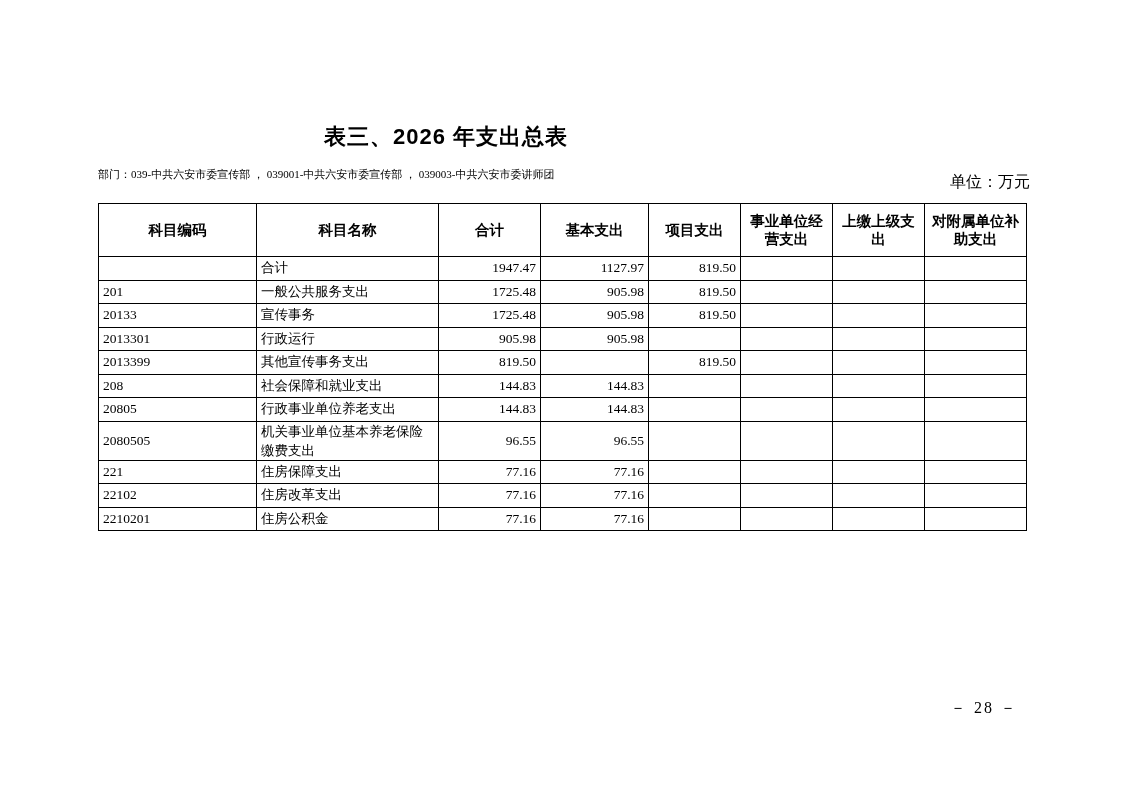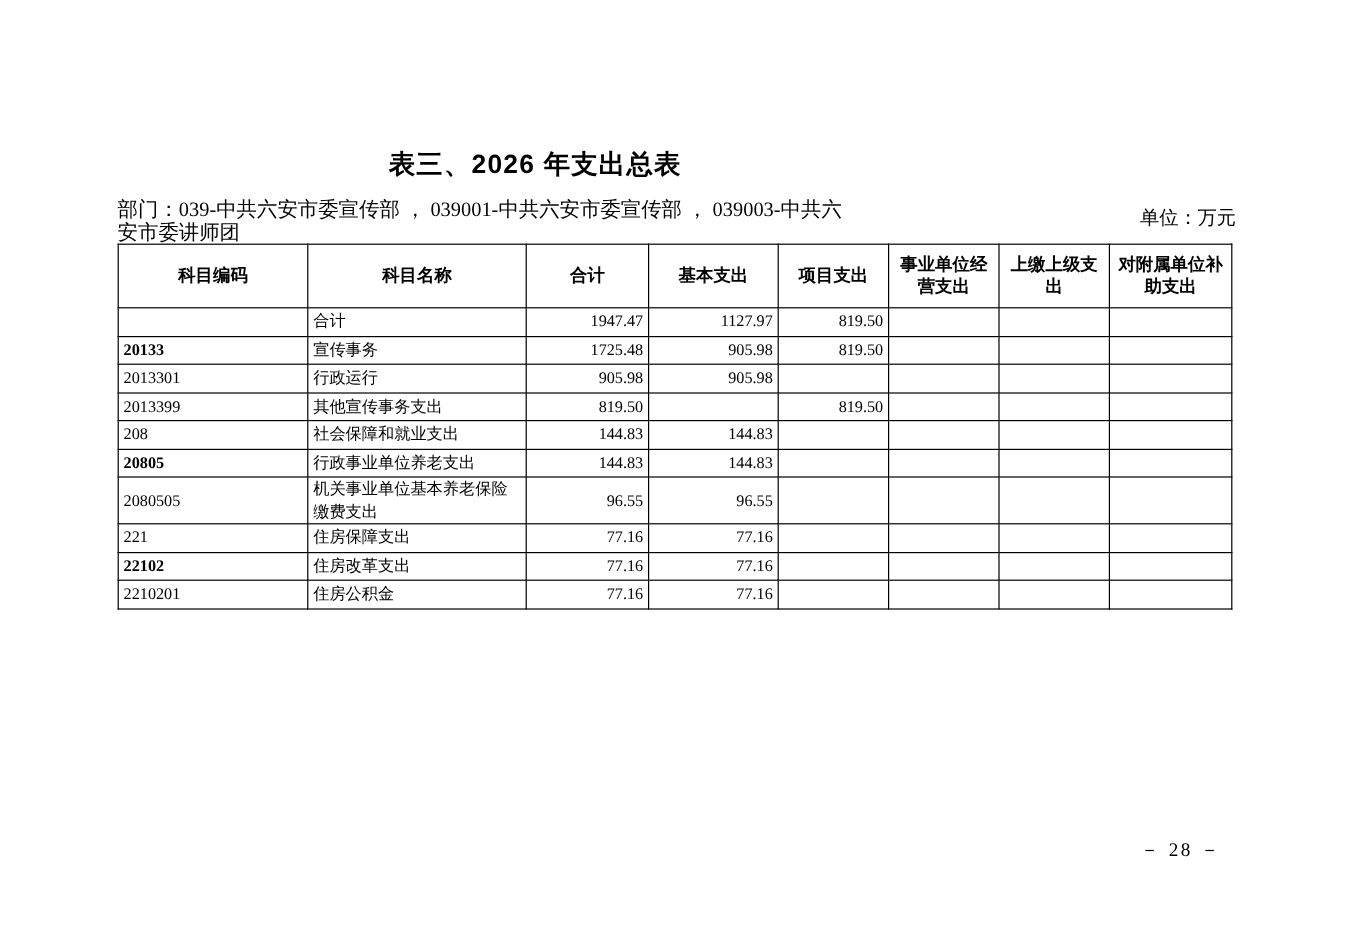--- a/index.html
+++ b/index.html
@@ -30,21 +30,21 @@
     font-size: 22px;
     font-weight: bold;
     letter-spacing: 1px;
     font-family: "Liberation Sans", sans-serif;
   }
   .dept-line {
     position: absolute;
     left: 98px;
     top: 165px;
     width: 620px;
-    font-size: 17px;
+    font-size: 11px;
     line-height: 19px;
     font-family: "Liberation Serif", serif;
   }
   .unit-line {
     position: absolute;
     right: 92px;
     top: 172px;
     font-size: 16px;
     font-family: "Liberation Serif", serif;
   }
@@ -70,21 +70,21 @@
     font-size: 14.5px;
     line-height: 18px;
   }
   table.budget td {
     height: 22.5px;
   }
   .c-code { text-align: left; }
   .c-name { text-align: left; }
   .c-num  { text-align: right; padding-right: 10px; }
   .ind0 { padding-left: 6px; }
-  .ind1 { padding-left: 18px; font-weight: bold; }
+  .ind1 { padding-left: 18px; }
   .ind2 { padding-left: 34px; }
   .nm0 { padding-left: 58px; }
   .nm1 { padding-left: 58px; }
   .nm2 { padding-left: 70px; }
   .wrapcell {
     white-space: normal;
     line-height: 19px;
     padding-top: 2px;
     padding-bottom: 2px;
   }
@@ -137,20 +137,30 @@
           <td class="c-code ind0"></td>
           <td class="c-name nm0">合计</td>
           <td class="c-num">1947.47</td>
           <td class="c-num">1127.97</td>
           <td class="c-num">819.50</td>
           <td class="c-num"></td>
           <td class="c-num"></td>
           <td class="c-num"></td>
         </tr>
         <tr>
+          <td class="c-code ind0">201</td>
+          <td class="c-name nm0">一般公共服务支出</td>
+          <td class="c-num">1725.48</td>
+          <td class="c-num">905.98</td>
+          <td class="c-num">819.50</td>
+          <td class="c-num"></td>
+          <td class="c-num"></td>
+          <td class="c-num"></td>
+        </tr>
+        <tr>
           <td class="c-code ind1">20133</td>
           <td class="c-name nm1">宣传事务</td>
           <td class="c-num">1725.48</td>
           <td class="c-num">905.98</td>
           <td class="c-num">819.50</td>
           <td class="c-num"></td>
           <td class="c-num"></td>
           <td class="c-num"></td>
         </tr>
         <tr>

